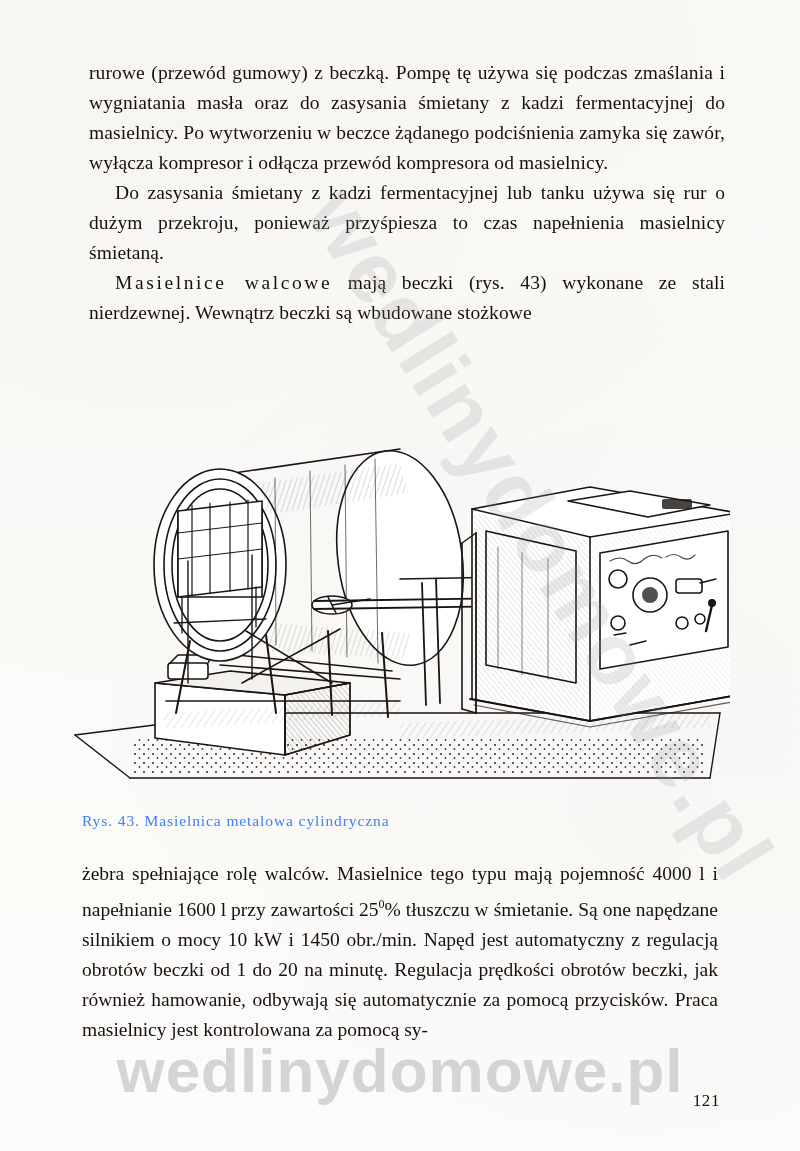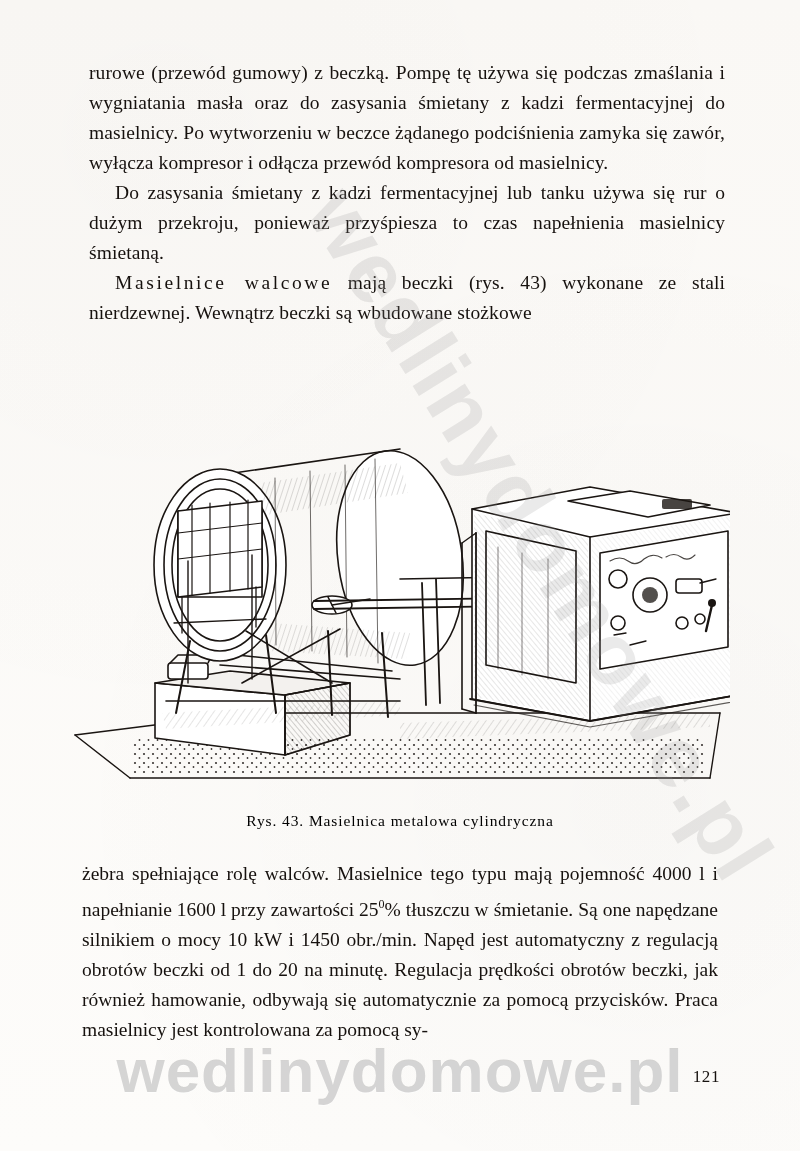--- a/index.html
+++ b/index.html
@@ -66,42 +66,41 @@
     display: block;
     width: 100%;
     height: 100%;
   }
 
   .figure-caption {
     position: absolute;
     left: 82px;
     width: 636px;
     top: 812px;
-    text-align: center;
     font-size: 15.5px;
     letter-spacing: 0.9px;
-    color: #000000;
+    color: #3b82f6;
   }
 
   .text-col-bottom {
     position: absolute;
     left: 82px;
     width: 636px;
     top: 859px;
     font-size: 19.5px;
     line-height: 30px;
     text-align: justify;
     text-justify: inter-word;
   }
   .text-col-bottom p { margin: 0; }
 
   .page-number {
     position: absolute;
     right: 80px;
-    top: 1067px;
+    top: 1091px;
     font-size: 17px;
     letter-spacing: 0.6px;
   }
 
   sup.pct {
     font-size: 0.62em;
     vertical-align: super;
   }
 
   

